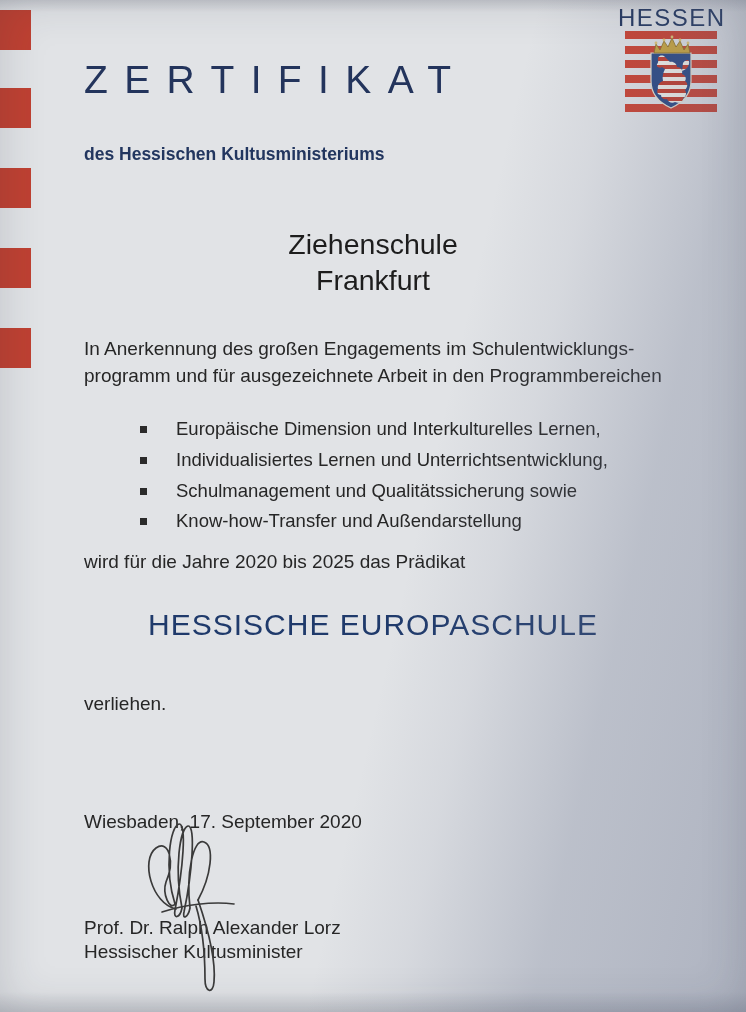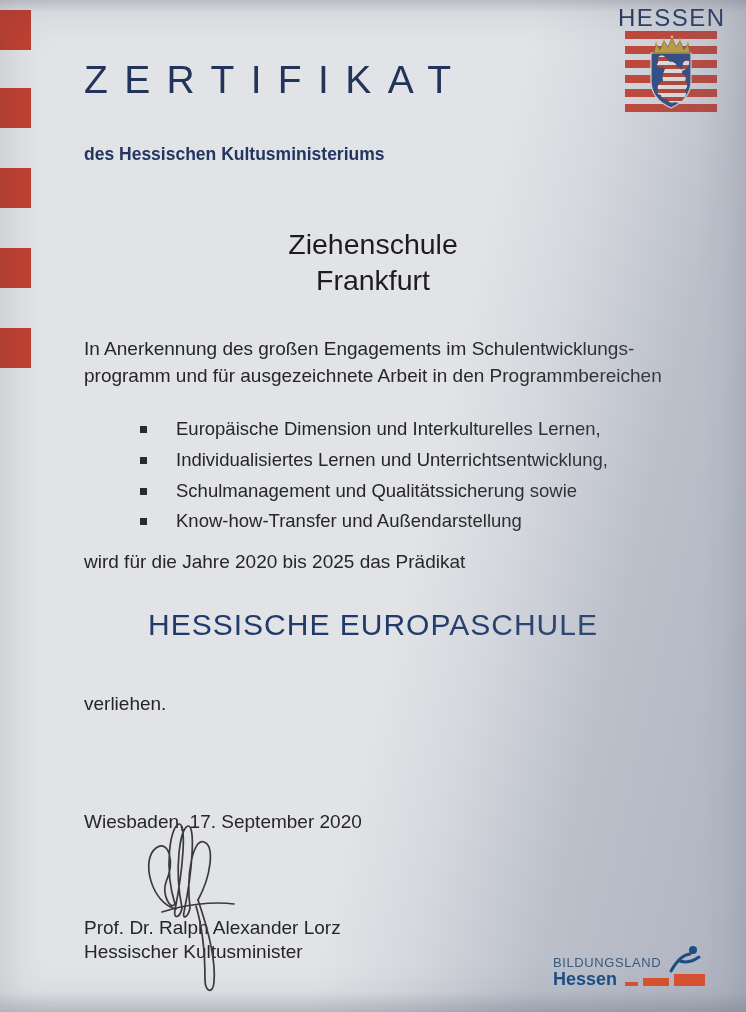--- a/index.html
+++ b/index.html
@@ -177,27 +177,13 @@
       <path d="M86,86 C96,115 104,146 102,168 C101,181 93,178 93,165
                C93,141 90,112 84,92"></path>
     </g>
   </svg>
 
   <div id="signer">
     <div>Prof. Dr. Ralph Alexander Lorz</div>
     <div>Hessischer Kultusminister</div>
   </div>
 
-  <div id="bildungsland">
-    <svg id="bl-graphic" width="156" height="50" viewBox="0 0 156 50">
-      <rect x="72" y="38" width="13" height="4" fill="#d7502f"></rect>
-      <rect x="90" y="34" width="26" height="8" fill="#d7502f"></rect>
-      <rect x="121" y="30" width="31" height="12" fill="#d7502f"></rect>
-      <g fill="none" stroke="#1c4e83" stroke-width="3" stroke-linecap="round">
-        <path d="M118,27 Q127,11 137,10"></path>
-        <path d="M127,17 Q136,20 146,13"></path>
-      </g>
-      <circle cx="140" cy="6" r="4" fill="#1c4e83"></circle>
-    </svg>
-    <div id="bl-line1">BILDUNGSLAND</div>
-    <div id="bl-line2">Hessen</div>
-  </div>
 </div>
 
 </body></html>

